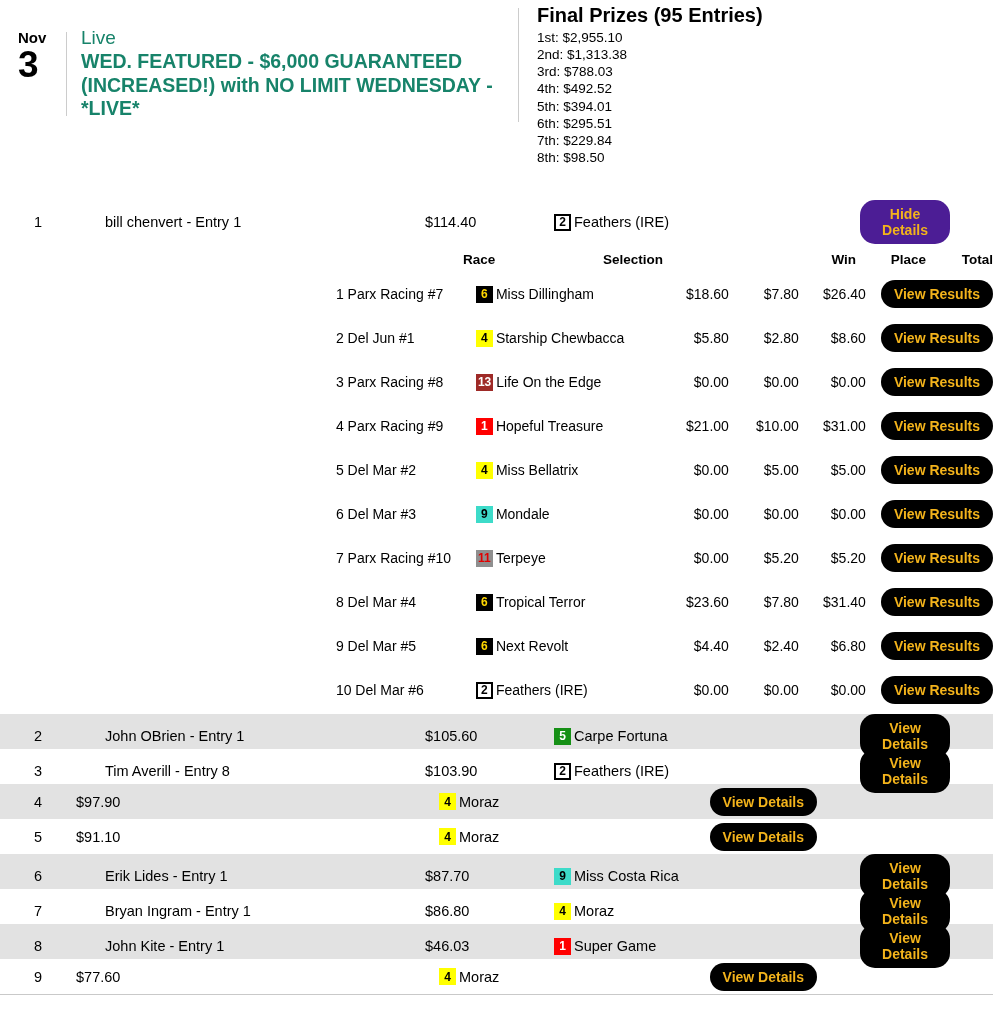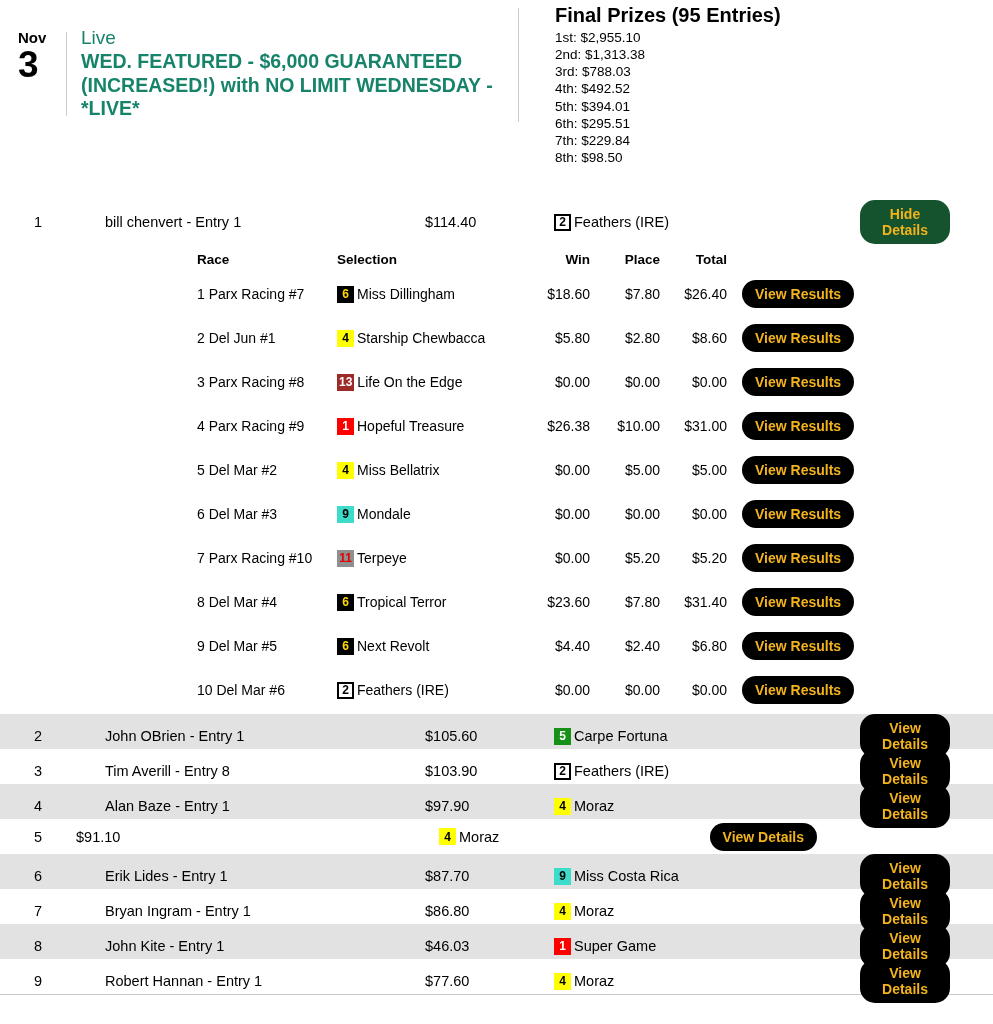--- a/index.html
+++ b/index.html
@@ -13,21 +13,21 @@
   .page-header { position:relative; height:200px; }
   .date-block { position:absolute; left:18px; top:30px; width:46px; text-align:left; }
   .date-month { font-size:15px; font-weight:bold; line-height:1.1; }
   .date-day   { font-size:37px; font-weight:bold; line-height:0.95; }
   .v-divider  { position:absolute; width:1px; background:#ccc; }
   .div-title  { left:66px; top:32px; height:84px; }
   .div-prizes { left:518px; top:8px; height:114px; }
   .title-block { position:absolute; left:81px; top:27px; width:432px; }
   .live-label  { font-size:19px; line-height:1.2; }
   .event-title { font-size:19.5px; font-weight:bold; line-height:1.22; }
-  .prizes { position:absolute; left:555px; top:4px; }
+  .prizes { position:absolute; left:537px; top:4px; }
   .prizes-heading { font-size:20px; font-weight:bold; margin-bottom:2px; }
   .prize-line { font-size:13.5px; line-height:1.27; }
 
   
   .board { border-bottom:1px solid #c9c9c9; }
   .lb-header, .lb-row {
     display:grid; grid-template-columns:76px 349px 115px 320px 1fr;
     align-items:center;
   }
   .lb-header { height:32px; font-weight:bold; font-size:15px; }
@@ -50,21 +50,21 @@
 
   
   .pill {
     display:inline-block; background:#000; border:none; cursor:pointer;
     font-family:inherit; font-size:14px; font-weight:bold;
     padding:6px 13px; border-radius:15px;
   }
 
   
   .details { padding:4px 0 2px 0; background:#fff; }
-  .detail-header, .detail-row { display:flex; align-items:center; margin-left:197px; }
+  .detail-header, .detail-row { display:flex; align-items:center; margin-left:197px;justify-content:flex-end; }
   .detail-header { height:26px; font-size:13.5px; font-weight:bold; margin-top:4px; }
   .detail-row { height:44px; font-size:14px; }
   .dcol-race  { width:140px; }
   .dcol-sel   { width:197px; display:flex; align-items:center; }
   .dcol-win   { width:56px; text-align:right; }
   .dcol-place { width:70px; text-align:right; }
   .dcol-total { width:67px; text-align:right; }
   .dcol-btn   { margin-left:15px; }
 </style>
 </head>
@@ -107,21 +107,21 @@
   <div>
   <div class="lb-row first">
     <div class="col-rank">1</div>
     <div class="col-player">bill chenvert - Entry 1</div>
     <div class="col-earnings">$114.40</div>
     <div class="col-pick">
       <span class="cloth" style="background: rgb(255, 255, 255); color: rgb(0, 0, 0); border: 2px solid rgb(0, 0, 0);">2</span>
       <span>Feathers (IRE)</span>
     </div>
     <div class="col-btn">
-      <button class="pill" style="background: #14532d; color: rgb(243, 179, 27);">Hide Details</button>
+      <button class="pill" style="background: #4c1d95; color: rgb(243, 179, 27);">Hide Details</button>
     </div>
   </div>
 
   <div class="details">
     <div class="detail-header">
       <div class="dcol-race">Race</div>
       <div class="dcol-sel">Selection</div>
       <div class="dcol-win">Win</div>
       <div class="dcol-place">Place</div>
       <div class="dcol-total">Total</div>
@@ -168,21 +168,21 @@
       <button class="pill" style="background: rgb(0, 0, 0); color: rgb(243, 179, 27);">View Results</button>
     </div>
   </div>
 
   <div class="detail-row">
     <div class="dcol-race">4 Parx Racing #9</div>
     <div class="dcol-sel">
       <span class="cloth" style="background: rgb(255, 0, 0); color: rgb(255, 255, 255); border: none;">1</span>
       <span>Hopeful Treasure</span>
     </div>
-    <div class="dcol-win">$26.38</div>
+    <div class="dcol-win">$21.00</div>
     <div class="dcol-place">$10.00</div>
     <div class="dcol-total">$31.00</div>
     <div class="dcol-btn">
       <button class="pill" style="background: rgb(0, 0, 0); color: rgb(243, 179, 27);">View Results</button>
     </div>
   </div>
 
   <div class="detail-row">
     <div class="dcol-race">5 Del Mar #2</div>
     <div class="dcol-sel">
@@ -290,21 +290,20 @@
       <span class="cloth" style="background: rgb(255, 255, 255); color: rgb(0, 0, 0); border: 2px solid rgb(0, 0, 0);">2</span>
       <span>Feathers (IRE)</span>
     </div>
     <div class="col-btn">
       <button class="pill" style="background: rgb(0, 0, 0); color: rgb(243, 179, 27);">View Details</button>
     </div>
   </div>
 
   <div class="lb-row alt">
     <div class="col-rank">4</div>
-    <div class="col-player">Alan Baze - Entry 1</div>
     <div class="col-earnings">$97.90</div>
     <div class="col-pick">
       <span class="cloth" style="background: rgb(255, 255, 0); color: rgb(0, 0, 0); border: none;">4</span>
       <span>Moraz</span>
     </div>
     <div class="col-btn">
       <button class="pill" style="background: rgb(0, 0, 0); color: rgb(243, 179, 27);">View Details</button>
     </div>
   </div>
 
@@ -354,21 +353,20 @@
       <span class="cloth" style="background: rgb(255, 0, 0); color: rgb(255, 255, 255); border: none;">1</span>
       <span>Super Game</span>
     </div>
     <div class="col-btn">
       <button class="pill" style="background: rgb(0, 0, 0); color: rgb(243, 179, 27);">View Details</button>
     </div>
   </div>
 
   <div class="lb-row">
     <div class="col-rank">9</div>
-    <div class="col-player">Robert Hannan - Entry 1</div>
     <div class="col-earnings">$77.60</div>
     <div class="col-pick">
       <span class="cloth" style="background: rgb(255, 255, 0); color: rgb(0, 0, 0); border: none;">4</span>
       <span>Moraz</span>
     </div>
     <div class="col-btn">
       <button class="pill" style="background: rgb(0, 0, 0); color: rgb(243, 179, 27);">View Details</button>
     </div>
   </div>
 </div>

